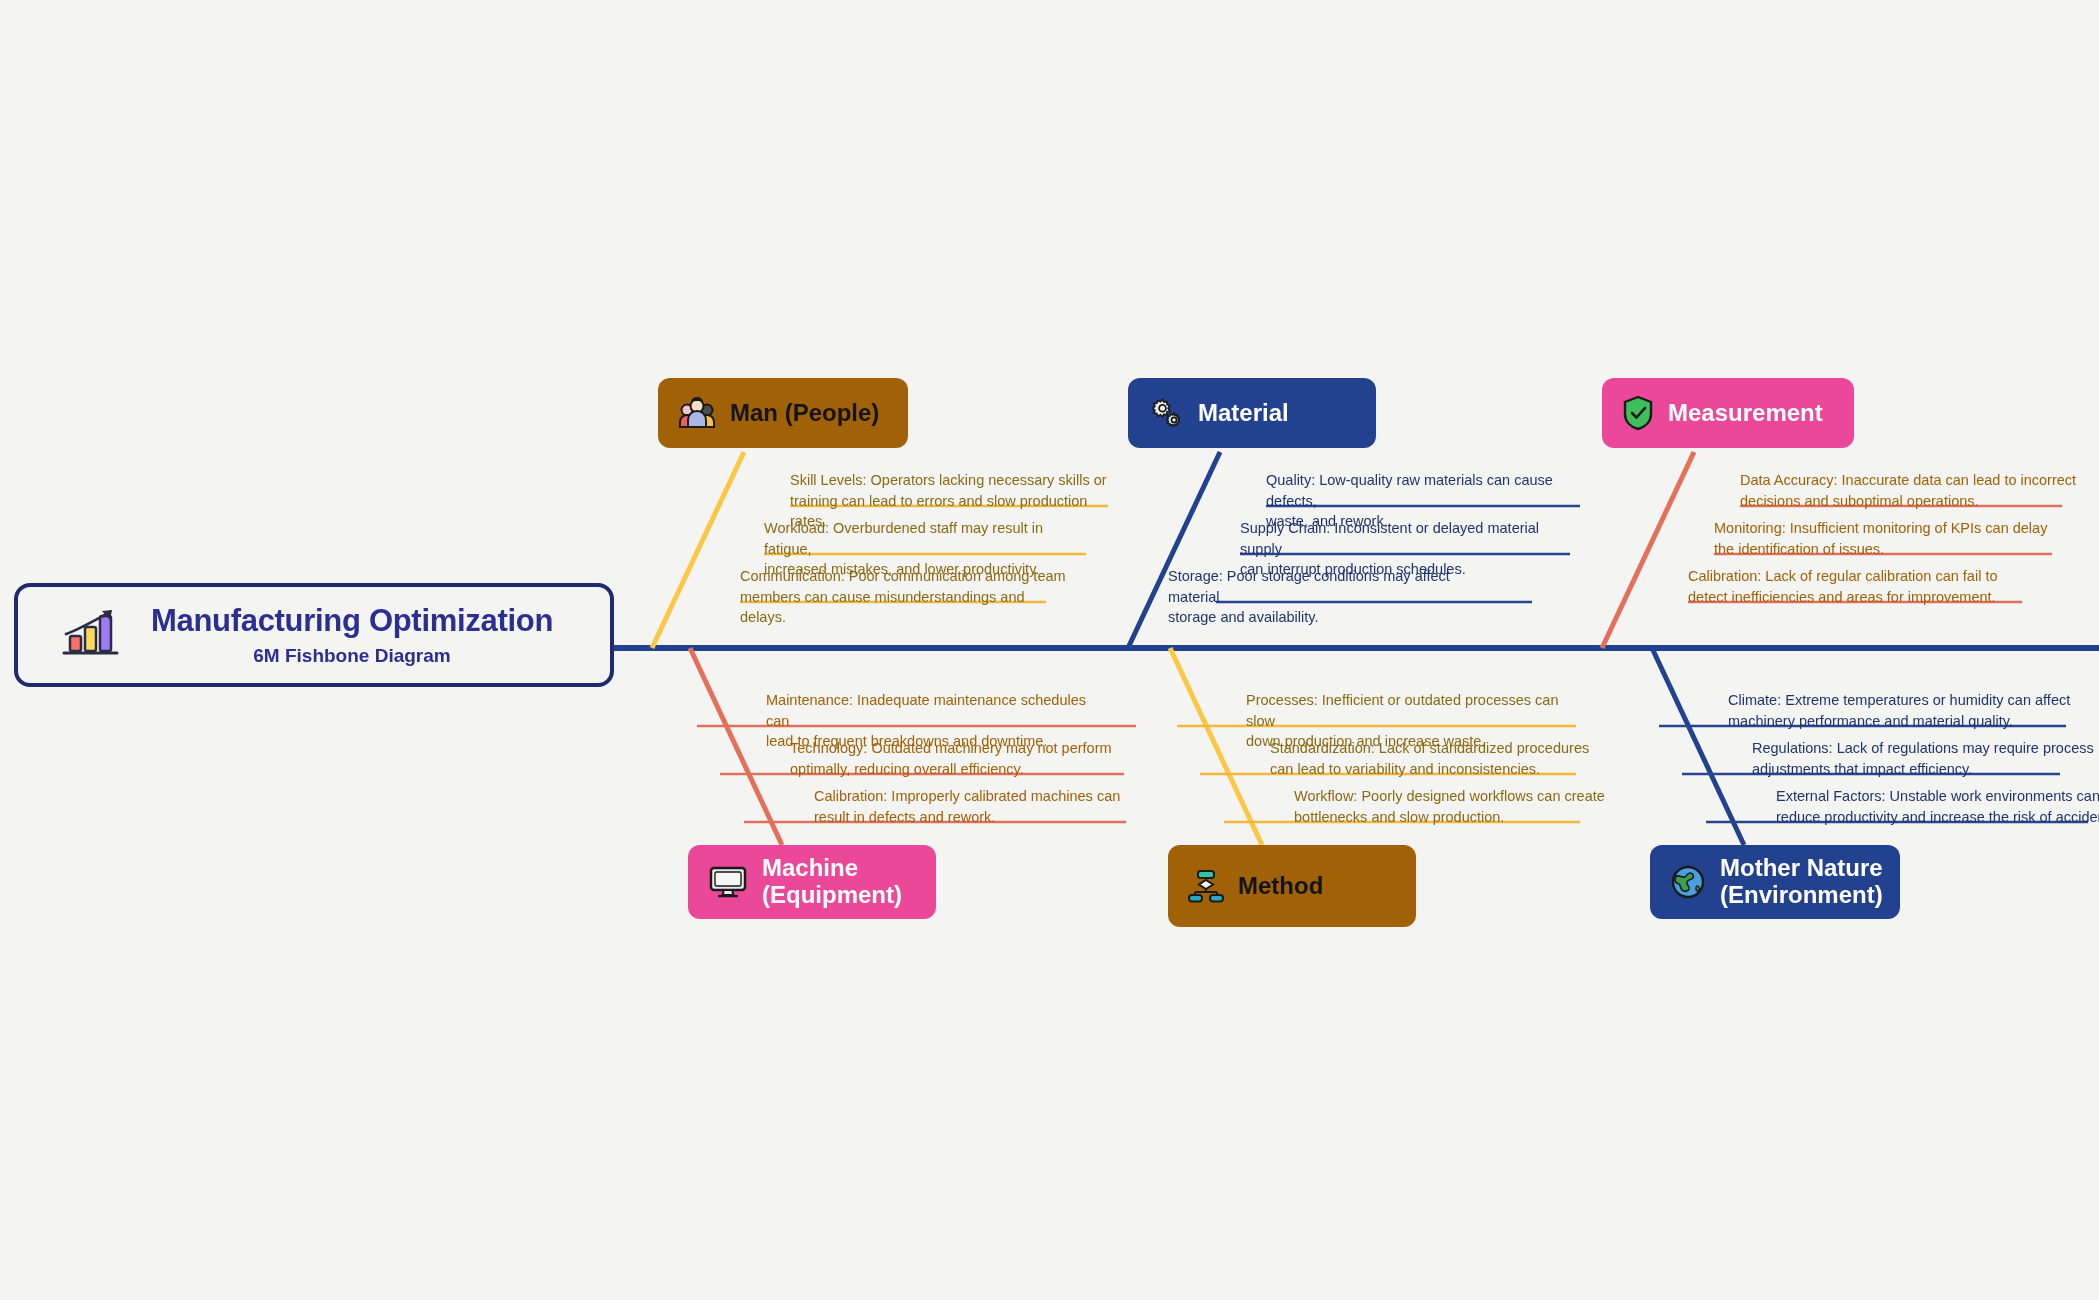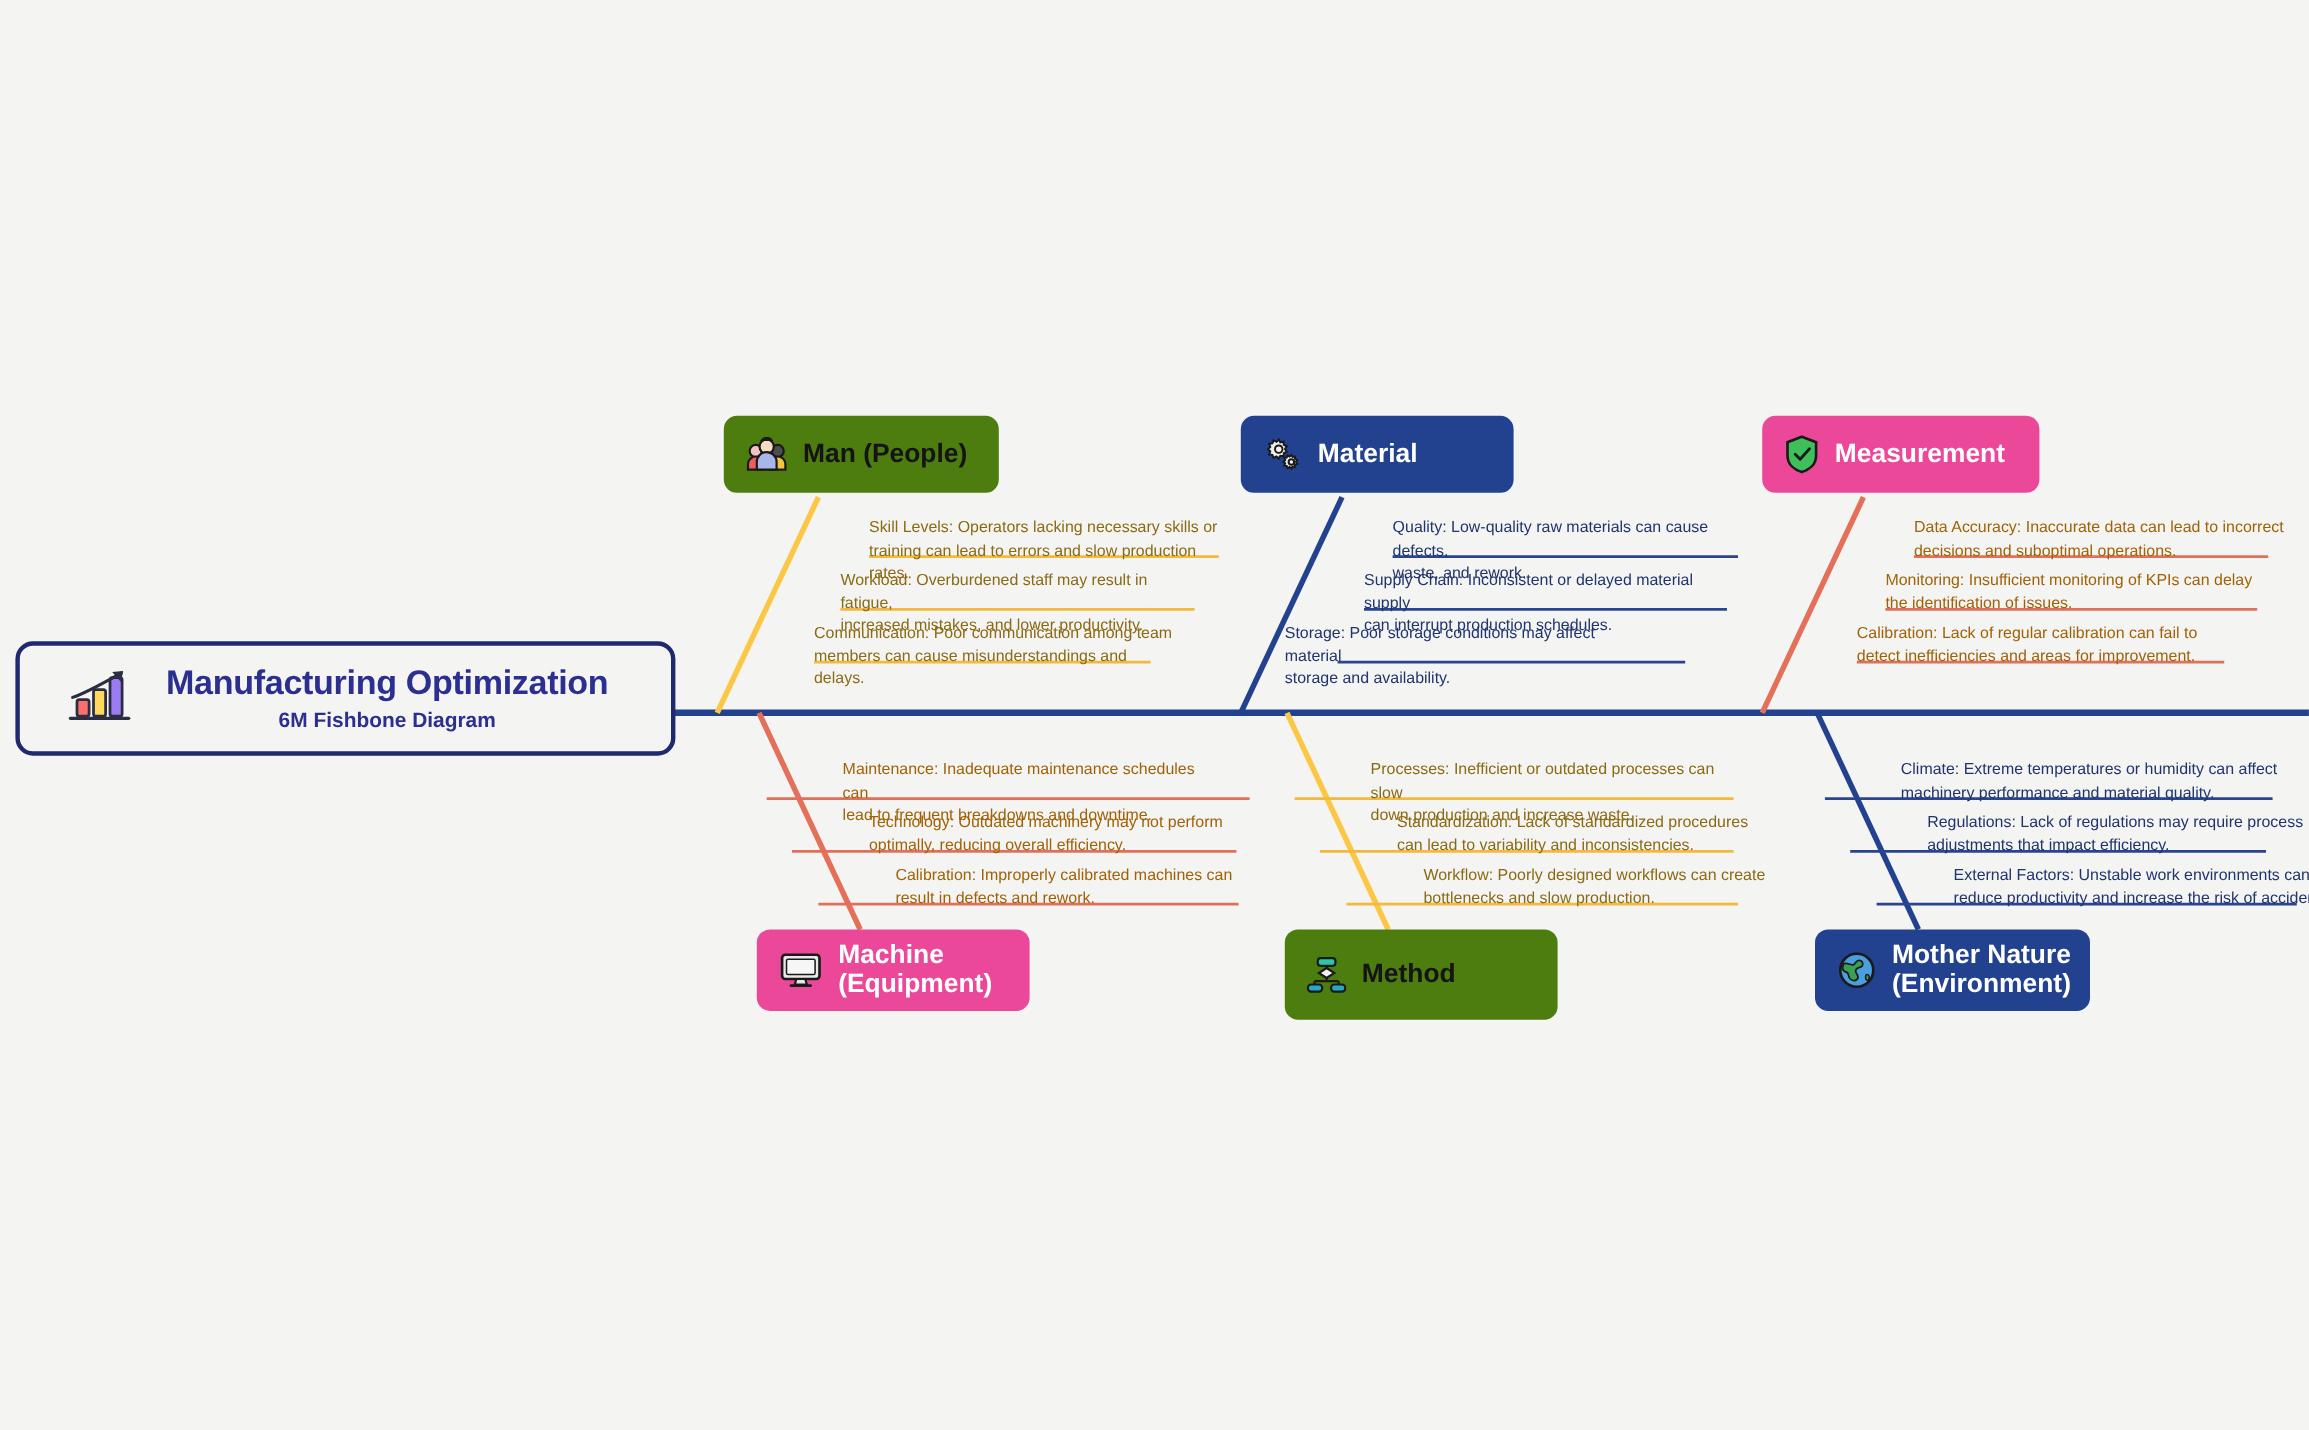--- a/index.html
+++ b/index.html
@@ -38,21 +38,21 @@
   .cat-box{
     position:absolute;
     border-radius:12px;
     display:flex; align-items:center; gap:14px;
     padding:0 20px;
     z-index:5;
   }
   .cat-label{ font-size:24px; font-weight:bold; line-height:1.12; white-space:pre-line; }
   .cat-icon{ flex:0 0 auto; display:flex; align-items:center; justify-content:center; }
 
-  .cat-amber { background:#4d7c0f; }
+  .cat-amber { background:#a16207; }
   .cat-amber .cat-label { color:#141414; }
   .cat-navy  { background:#22418f; }
   .cat-navy  .cat-label { color:#ffffff; }
   .cat-coral { background:#ec4899; }
   .cat-coral .cat-label { color:#ffffff; }
 
   
   .cause{
     position:absolute;
     font-size:14.5px;

